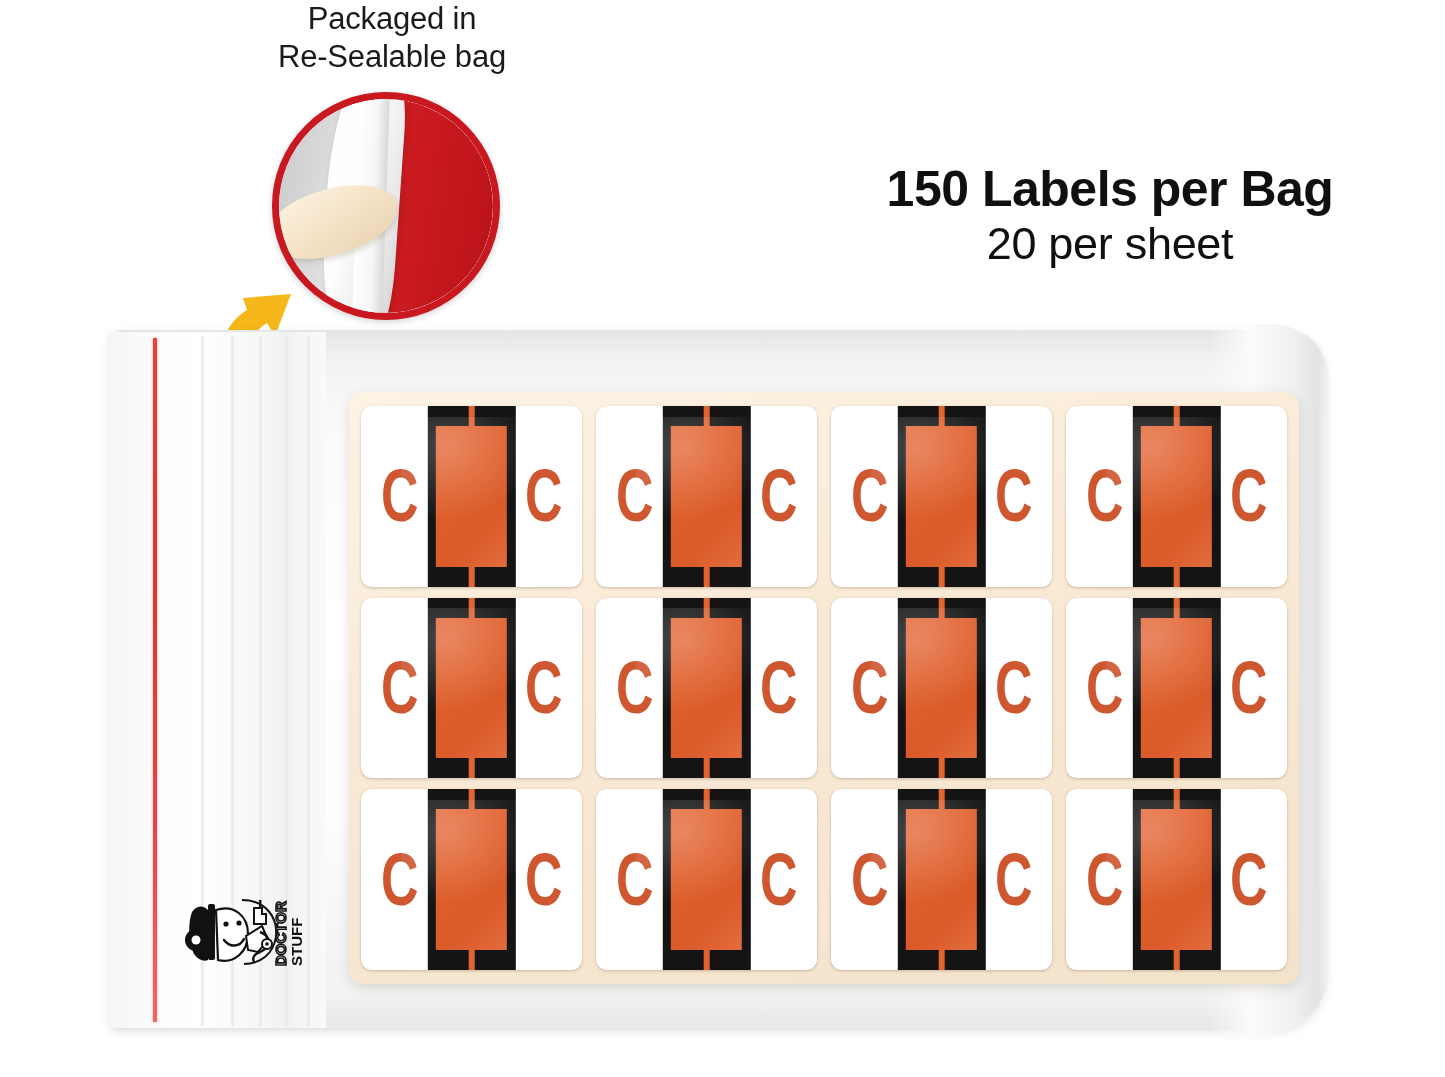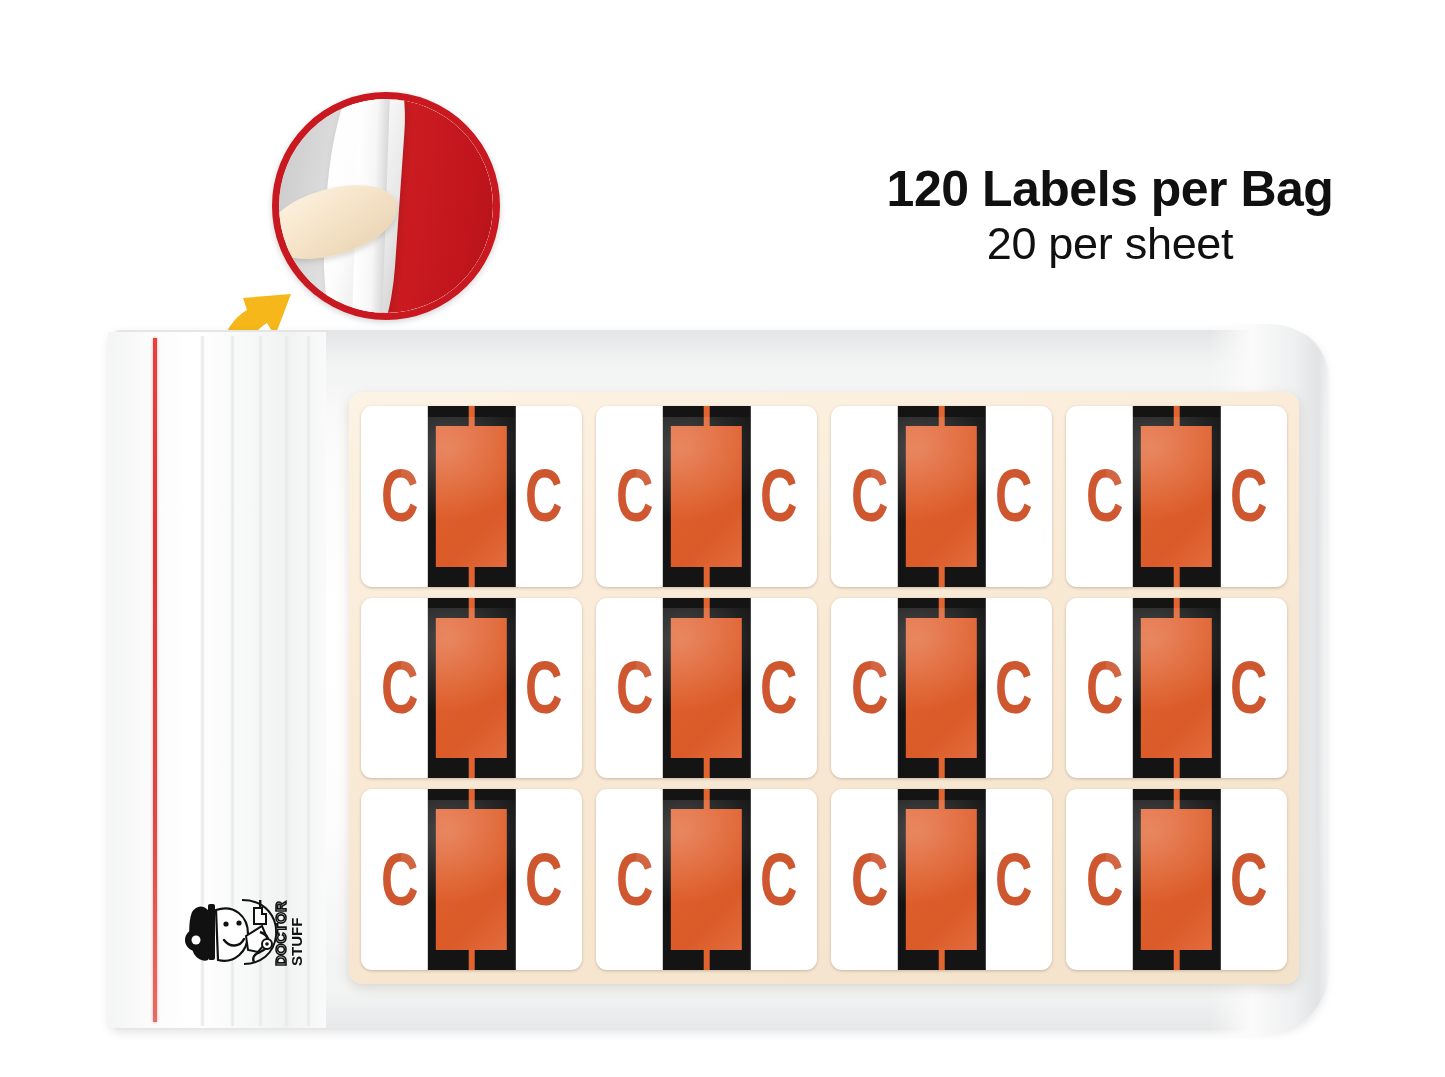--- a/index.html
+++ b/index.html
@@ -305,23 +305,27 @@
     top: 562px;
     width: 124px;
     height: 78px;
   }
 </style>
 </head>
 <body>
 
 <div id="stage">
 
+  <div id="caption">
+    <span class="cap-line">Packaged in</span>
+    <span class="cap-line">Re-Sealable bag</span>
+  </div>
 
   <div id="headline">
-    <span id="hl-row1"><span id="hl-count">120</span><span id="hl-count-suffix"> Labels per Bag</span></span>
+    <span id="hl-row1"><span id="hl-count">150</span><span id="hl-count-suffix"> Labels per Bag</span></span>
     <span id="hl-row2">20 per sheet</span>
   </div>
 
   <div id="magnifier">
     <div id="mag-inner">
       <div class="mag-bg"></div>
       <div class="mag-red"></div>
       <div class="mag-film"></div>
       <div class="mag-film2"></div>
       <div class="mag-oval-tail"></div>

